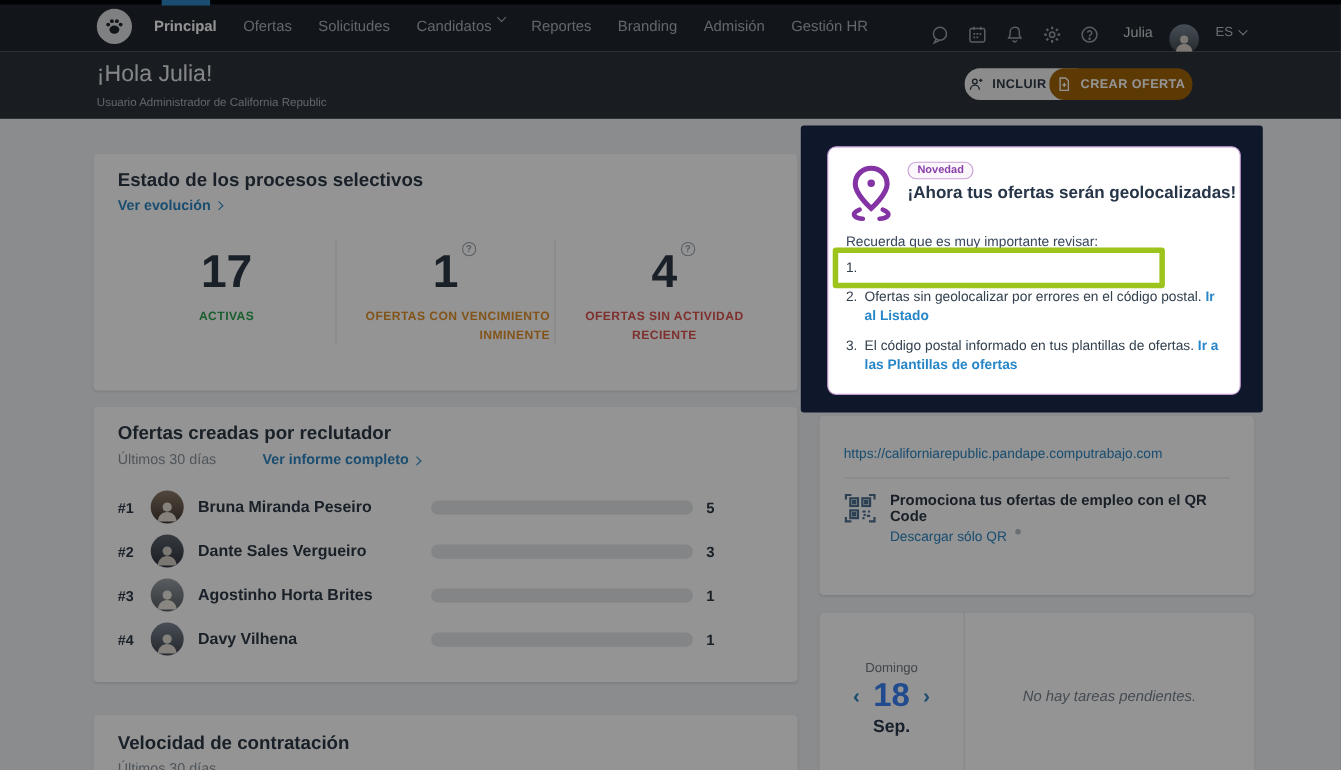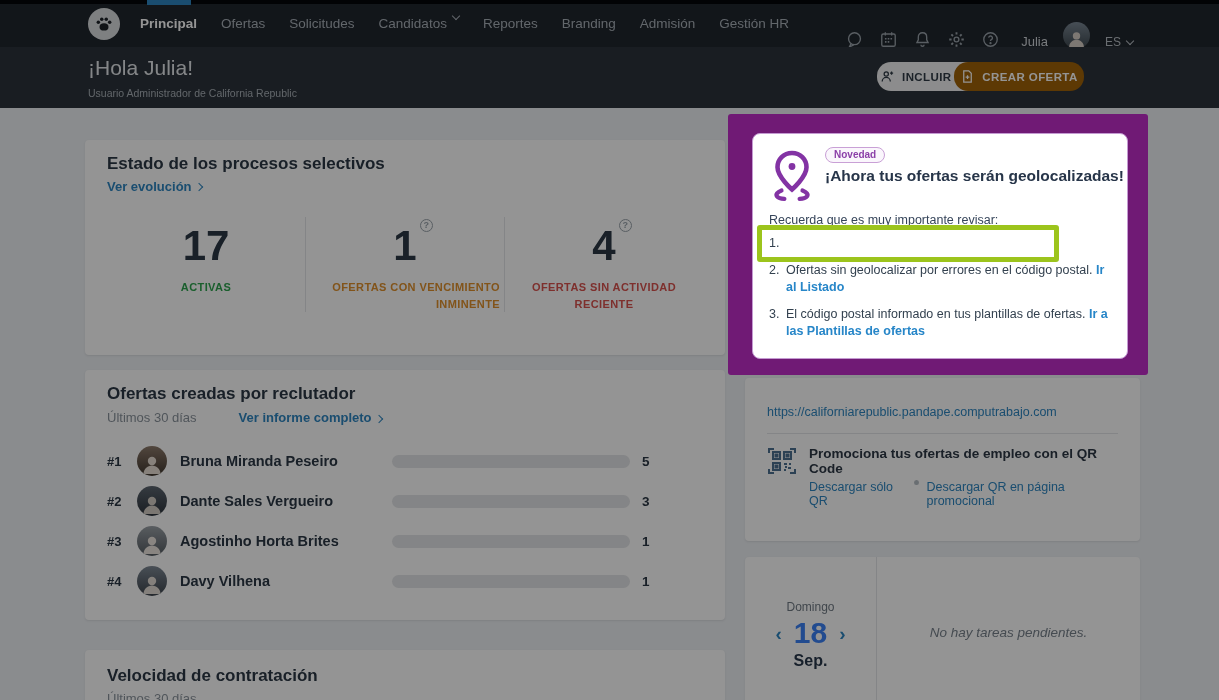--- a/index.html
+++ b/index.html
@@ -14,21 +14,21 @@
     background:#20262d; display:flex; align-items:center; }
   .navbar::before { content:""; position:absolute; left:0; top:0; width:100%; height:4px; background:#04060a; }
   .nav-tab-indicator { position:absolute; left:147px; top:0; width:44px; height:5px; background:#2e86c1; }
   .brand { width:32px; height:32px; border-radius:50%; background:#d9dcdf;
     margin-left:88px; display:flex; align-items:center; justify-content:center; flex:0 0 auto; }
   .menu { display:flex; align-items:center; gap:24px; margin-left:20px; }
   .menu-item { font-size:13.5px; color:#a9b1b9; cursor:pointer; display:flex; align-items:flex-start; white-space:nowrap; }
   .menu-item.active { color:#fff; font-weight:bold; }
   .chev { width:6px; height:6px; border-right:1.6px solid currentColor; border-bottom:1.6px solid currentColor;
     transform:rotate(45deg); display:inline-block; margin-left:6px; margin-top:-3px; }
-  .nav-right { margin-left:auto; margin-right:86px; display:flex; align-items:flex-end; gap:15px; color:#9aa3ab;margin-top:24px; }
+  .nav-right { margin-left:auto; margin-right:86px; display:flex; align-items:flex-start; gap:15px; color:#9aa3ab;margin-top:24px; }
   .nav-ico { width:19px; height:19px; cursor:pointer; display:flex; }
   .nav-user { font-size:13px; color:#cfd4d9; margin-left:6px; }
   .nav-avatar { width:27px; height:27px; border-radius:50%; overflow:hidden;
     background:linear-gradient(#7a8894,#3c454d); display:flex; align-items:flex-end; justify-content:center; cursor:pointer; }
   .nav-lang { font-size:12px; color:#b7bec4; display:flex; align-items:center; cursor:pointer; }
 
   
   .hero { position:absolute; left:0; top:47px; width:1219px; height:61px; background:#2c333b; }
   .hero-title { position:absolute; left:88px; top:9px; font-size:21px; color:#e4e7ea; font-weight:normal; }
   .hero-sub { position:absolute; left:88px; top:40px; font-size:10.5px; color:#a9b0b7; }
@@ -92,21 +92,21 @@
   .agenda-weekday { font-size:12px; color:#707a84; }
   .agenda-mid { display:flex; align-items:center; gap:12px; }
   .agenda-nav { font-size:19px; color:#2e86c1; font-weight:bold; cursor:pointer; line-height:1; }
   .agenda-day { font-size:30px; font-weight:bold; color:#3b82f6; }
   .agenda-month { font-size:16px; font-weight:bold; color:#28374b; }
   .agenda-right { flex:1; display:flex; align-items:center; justify-content:center; }
   .agenda-empty { font-size:13.5px; font-style:italic; color:#78828c; }
 
   
   .spotlight { position:absolute; left:728px; top:114px; width:420px; height:261px;
-    background:#701a75; border-radius:3px; z-index:50;
+    background:#0f172a; border-radius:3px; z-index:50;
     box-shadow:0 0 0 2000px rgba(0,0,0,0.42); }
   .geo-card { position:absolute; left:24px; top:19px; width:376px; height:226px;
     background:#fff; border:1px solid #c49ad2; border-radius:8px; }
   .geo-pin { position:absolute; left:16px; top:15px; }
   .geo-pill { position:absolute; left:72px; top:13px; font-size:10px; font-weight:bold; color:#8b3fa8;
     border:1px solid #c9a0d6; border-radius:9px; background:#faf6fc; padding:1px 8px 2px; }
   .geo-title { position:absolute; left:72px; top:33px; font-size:15.5px; font-weight:bold; color:#273549; white-space:nowrap; }
   .geo-intro { position:absolute; left:16px; top:79px; font-size:12.5px; color:#36455a; }
   .geo-list { position:absolute; left:16px; top:101px; width:346px; list-style:none; }
   .geo-item { display:flex; font-size:12.5px; color:#33414f; line-height:1.4; margin-bottom:9px; position:relative; }
@@ -334,21 +334,20 @@
           <rect x="6" y="17" width="7" height="7"></rect>
             <rect x="8.5" y="19.5" width="2" height="2" fill="#4d7191"></rect>
           <path d="M17 18h3 M22 18h2 M18 21h2 M21 22h3 M17 24h2"></path>
         </svg>
       </span>
       <div>
         <div class="qr-title">Promociona tus ofertas de empleo con el QR Code</div>
         <div class="qr-links">
           <span class="link" style="font-weight:normal">Descargar sólo QR</span>
           <span class="dot-sep"></span>
-          <span class="link" style="font-weight:normal">Descargar QR en página promocional</span>
         </div>
       </div>
     </div>
   </div>
 
   <div class="card card-agenda">
     <div class="agenda-left">
       <div class="agenda-weekday">Domingo</div>
       <div class="agenda-mid">
         <span class="agenda-nav">‹</span>

